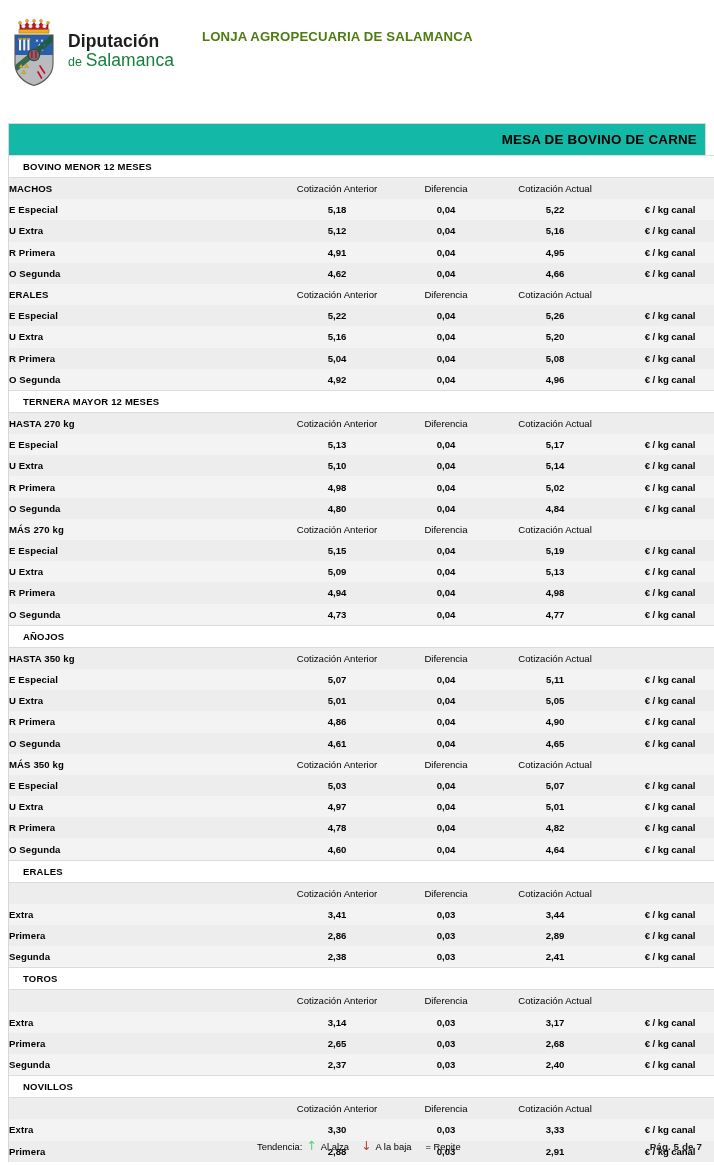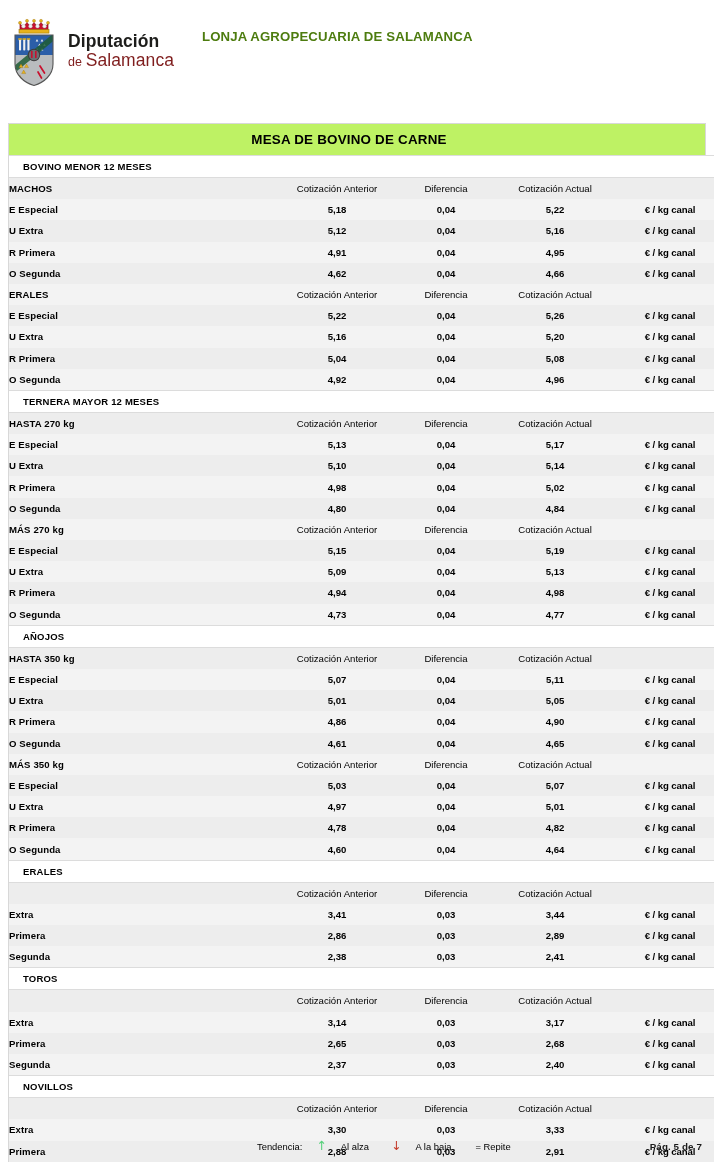--- a/index.html
+++ b/index.html
@@ -41,21 +41,21 @@
     line-height: 1.08;
   }
   .logo-line1 {
     font-size: 17.5px;
     color: #1d1d1b;
     letter-spacing: .1px;
     font-weight: bold;
   }
   .logo-line2 {
     font-size: 17.5px;
-    color: #7f1d1d;
+    color: #15803d;
     letter-spacing: .1px;
   }
   .logo-line2 .small { font-size: 12.5px; }
 
   .title-block {
     margin-left: 12px;
     padding-top: 14px;
   }
   .title-block div {
     font-size: 13.2px;
@@ -67,26 +67,26 @@
   }
 
   
   .table-wrap {
     margin: 17px 8px 0 8px;
     border: 1px solid #d8d8d8;
     border-bottom: none;
     background: #efefef;
   }
   .mesa-title {
-    text-align: center;
+    text-align: right;
     font-size: 13.4px;
     font-weight: bold;
     letter-spacing: .2px;
-    padding: 8px 16px 8px 0;
-    background: #bef264;
+    padding: 8px 8px 8px 0;
+    background: #14b8a6;
     color: #000;
   }
   table.grid {
     width: 100%;
     border-collapse: collapse;
     table-layout: fixed;
   }
   table.grid td {
     font-size: 9.6px;
     padding: 0;
@@ -156,21 +156,21 @@
     box-sizing: border-box;
     display: flex;
     align-items: center;
   }
   .legend {
     margin-left: 247px;
     font-size: 9.4px;
     color: #000;
     display: flex;
     align-items: center;
-    gap: 14px;
+    gap: 4px;
     white-space: nowrap;
   }
   .legend .lg-arrow-up {
     color: #55d17a;
     font-size: 12.5px;
     font-family: "DejaVu Sans", sans-serif;
     line-height: 1;
   }
   .legend .lg-arrow-down {
     color: #c43b2b;

